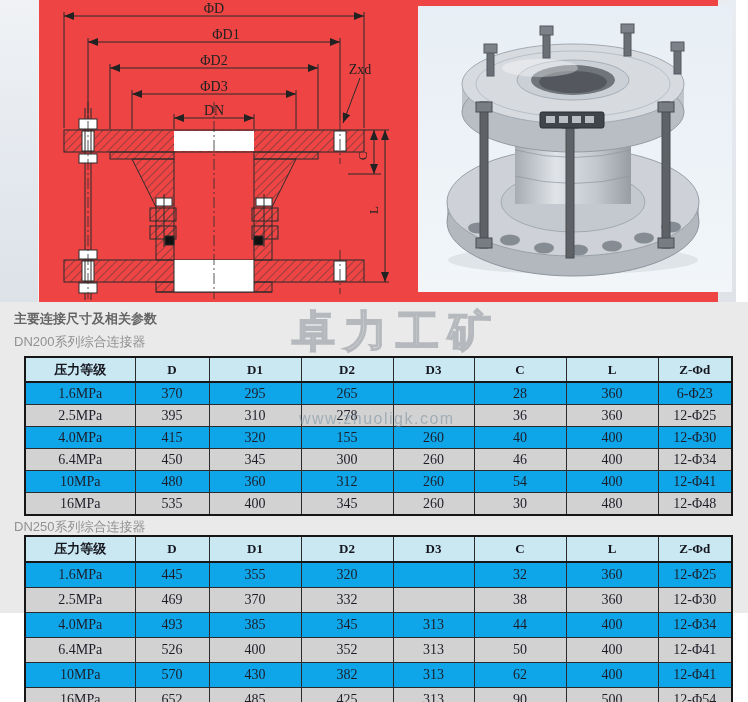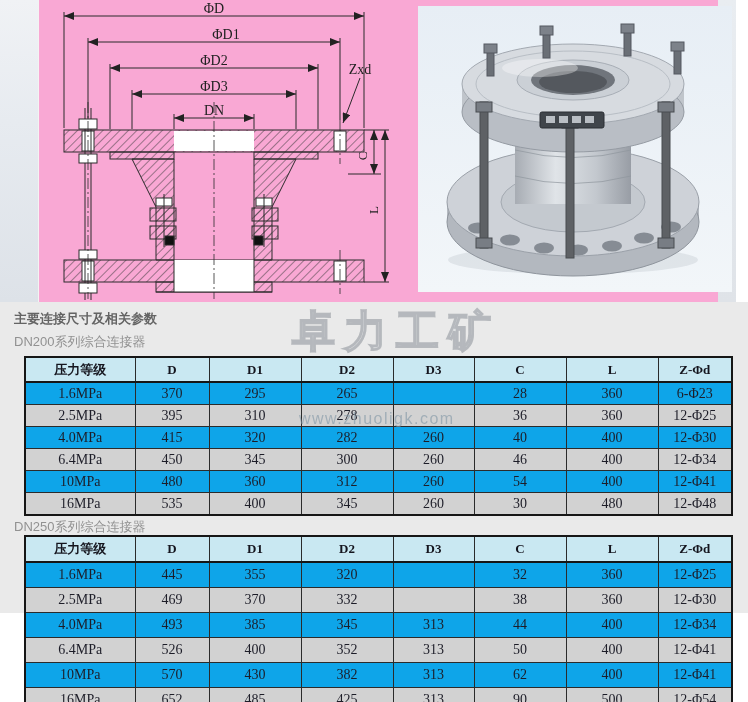--- a/index.html
+++ b/index.html
@@ -1,21 +1,21 @@
 <!DOCTYPE html>
 <html><head>
 <meta charset="utf-8">
 <style>
   html,body{margin:0;padding:0;}
   body{width:748px;height:702px;position:relative;background:#fff;overflow:hidden;
        font-family:"Liberation Sans",sans-serif;}
   .page{position:absolute;inset:0;}
 
   
-  .top-section{position:absolute;left:0;top:0;width:736px;height:302px;background:#f9a8d4;}
+  .top-section{position:absolute;left:0;top:0;width:736px;height:302px;background:#ef4444;}
   .left-strip{position:absolute;left:0;top:0;width:38px;height:302px;
               background:linear-gradient(180deg,#f0f2f5 0%,#e7ebf0 40%,#dde2e8 100%);
               border-right:1px solid #f3f3f3;}
   .right-strip{position:absolute;right:0;top:0;width:18px;height:302px;
                background:linear-gradient(180deg,#e9edf1,#dfe3e8);}
   .drawing{position:absolute;left:44px;top:2px;width:346px;height:298px;}
   .photo-wrap{position:absolute;left:418px;top:6px;width:314px;height:286px;}
 
   
   .content-section{position:absolute;left:0;top:302px;width:748px;height:311px;background:#eaeaea;}
@@ -276,21 +276,21 @@
             <td>278</td>
             <td></td>
             <td>36</td>
             <td>360</td>
             <td>12-Φ25</td>
           </tr>
           <tr>
             <td>4.0MPa</td>
             <td>415</td>
             <td>320</td>
-            <td>282</td>
+            <td>155</td>
             <td>260</td>
             <td>40</td>
             <td>400</td>
             <td>12-Φ30</td>
           </tr>
           <tr>
             <td>6.4MPa</td>
             <td>450</td>
             <td>345</td>
             <td>300</td>

